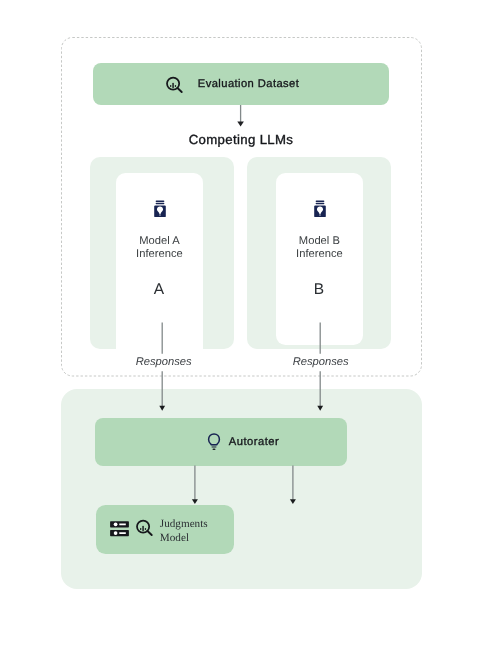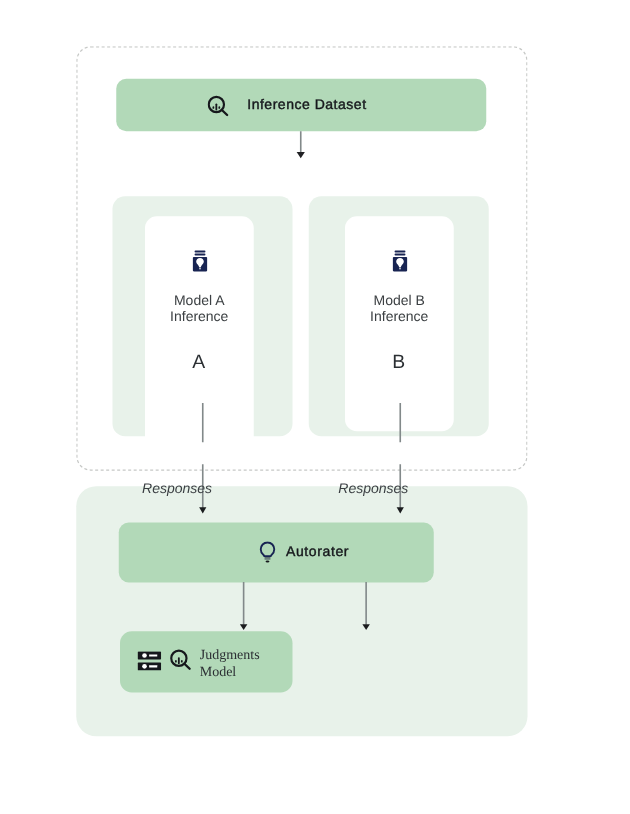--- a/index.html
+++ b/index.html
@@ -25,21 +25,21 @@
   .auto-ico{position:absolute;left:112.2px;top:15px;}
   .leafcard{background:#b2d9b8;border-radius:9.5px;}
   .judg{left:95.5px;top:505px;width:138.2px;height:48.7px;}
   .aggr{left:246.8px;top:505px;width:137px;height:48.7px;}
   .leaf-label{position:absolute;font-size:11.2px;color:#2b2f33;line-height:13.4px;font-family:Liberation Serif, serif;}
   .judg-rows{position:absolute;left:14.6px;top:15.7px;}
   .judg-mag{position:absolute;left:40.5px;top:14.1px;}
   .judg-text{left:64.3px;top:13.4px;}
   .aggr-ico{position:absolute;left:21px;top:19px;}
   .aggr-text{left:54.6px;top:13.4px;}
-  .resp{position:absolute;font-size:11.2px;font-style:italic;color:#3a3e42;text-align:left;line-height:14px;margin-top:29px;}
+  .resp{position:absolute;font-size:11.2px;font-style:italic;color:#3a3e42;text-align:center;line-height:14px;}
   .ico{display:inline-flex;align-items:center;}
   .ico2{display:inline-flex;align-items:center;}
   .cardicon{position:absolute;left:0;right:0;top:26.5px;display:flex;justify-content:center;}
 </style>
 </head>
 <body>
 
 <div class="stage">
 
   <div class="abs bottom-group"></div>
@@ -51,28 +51,29 @@
   <div class="abs eval-bar">
     <span class="ico eval-ico">
       <svg width="18" height="18" viewBox="0 0 18 18" fill="none">
         <circle cx="7.1" cy="7.6" r="6.1" stroke="#16181c" stroke-width="1.75"></circle>
         <line x1="11.5" y1="12.0" x2="15.7" y2="16.0" stroke="#16181c" stroke-width="1.9" stroke-linecap="round"></line>
         <rect x="4.0" y="9.0" width="1.4" height="2.0" rx="0.7" fill="#16181c"></rect>
         <rect x="6.35" y="6.7" width="1.45" height="5.6" rx="0.7" fill="#16181c"></rect>
         <rect x="8.75" y="9.0" width="1.4" height="2.0" rx="0.7" fill="#16181c"></rect>
       </svg>
     </span>
-    <span class="eval-label">Inference Dataset</span>
+    <span class="eval-label">Evaluation Dataset</span>
   </div>
 
   <svg class="abs" style="left:233px;top:104px;width:16px;height:26px;">
     <line x1="7.6" y1="1" x2="7.6" y2="19" stroke="#82898a" stroke-width="1.3"></line>
     <path d="M7.6 22.6 L4.3 17.6 L10.9 17.6 Z" fill="#202124"></path>
   </svg>
 
+  <div class="abs competing">Competing LLMs</div>
 
   <div class="abs panel panelA"></div>
   <div class="abs card cardA">
     <span class="cardicon">
       <svg width="12" height="18" viewBox="0 0 12 18" fill="none">
         <rect x="1.65" y="0.45" width="8.7" height="1.45" rx="0.7" fill="#182452"></rect>
         <rect x="1.65" y="2.85" width="8.7" height="1.45" rx="0.7" fill="#182452"></rect>
         <rect x="0.2" y="5.5" width="11.6" height="11.6" rx="0.9" fill="#182452"></rect>
         <path d="M6 6.45c1.72 0 3.05 1.25 3.05 2.8 0 .95-.48 1.6-1.05 2.2-.58.62-1.2 1.5-1.5 2.5h-1.0c-.3-1.0-.92-1.88-1.5-2.5-.57-.6-1.05-1.25-1.05-2.2C2.95 7.7 4.28 6.45 6 6.45z" fill="#ffffff"></path>
         <rect x="5.2" y="14.55" width="1.6" height="0.85" rx="0.4" fill="#ffffff"></rect>

